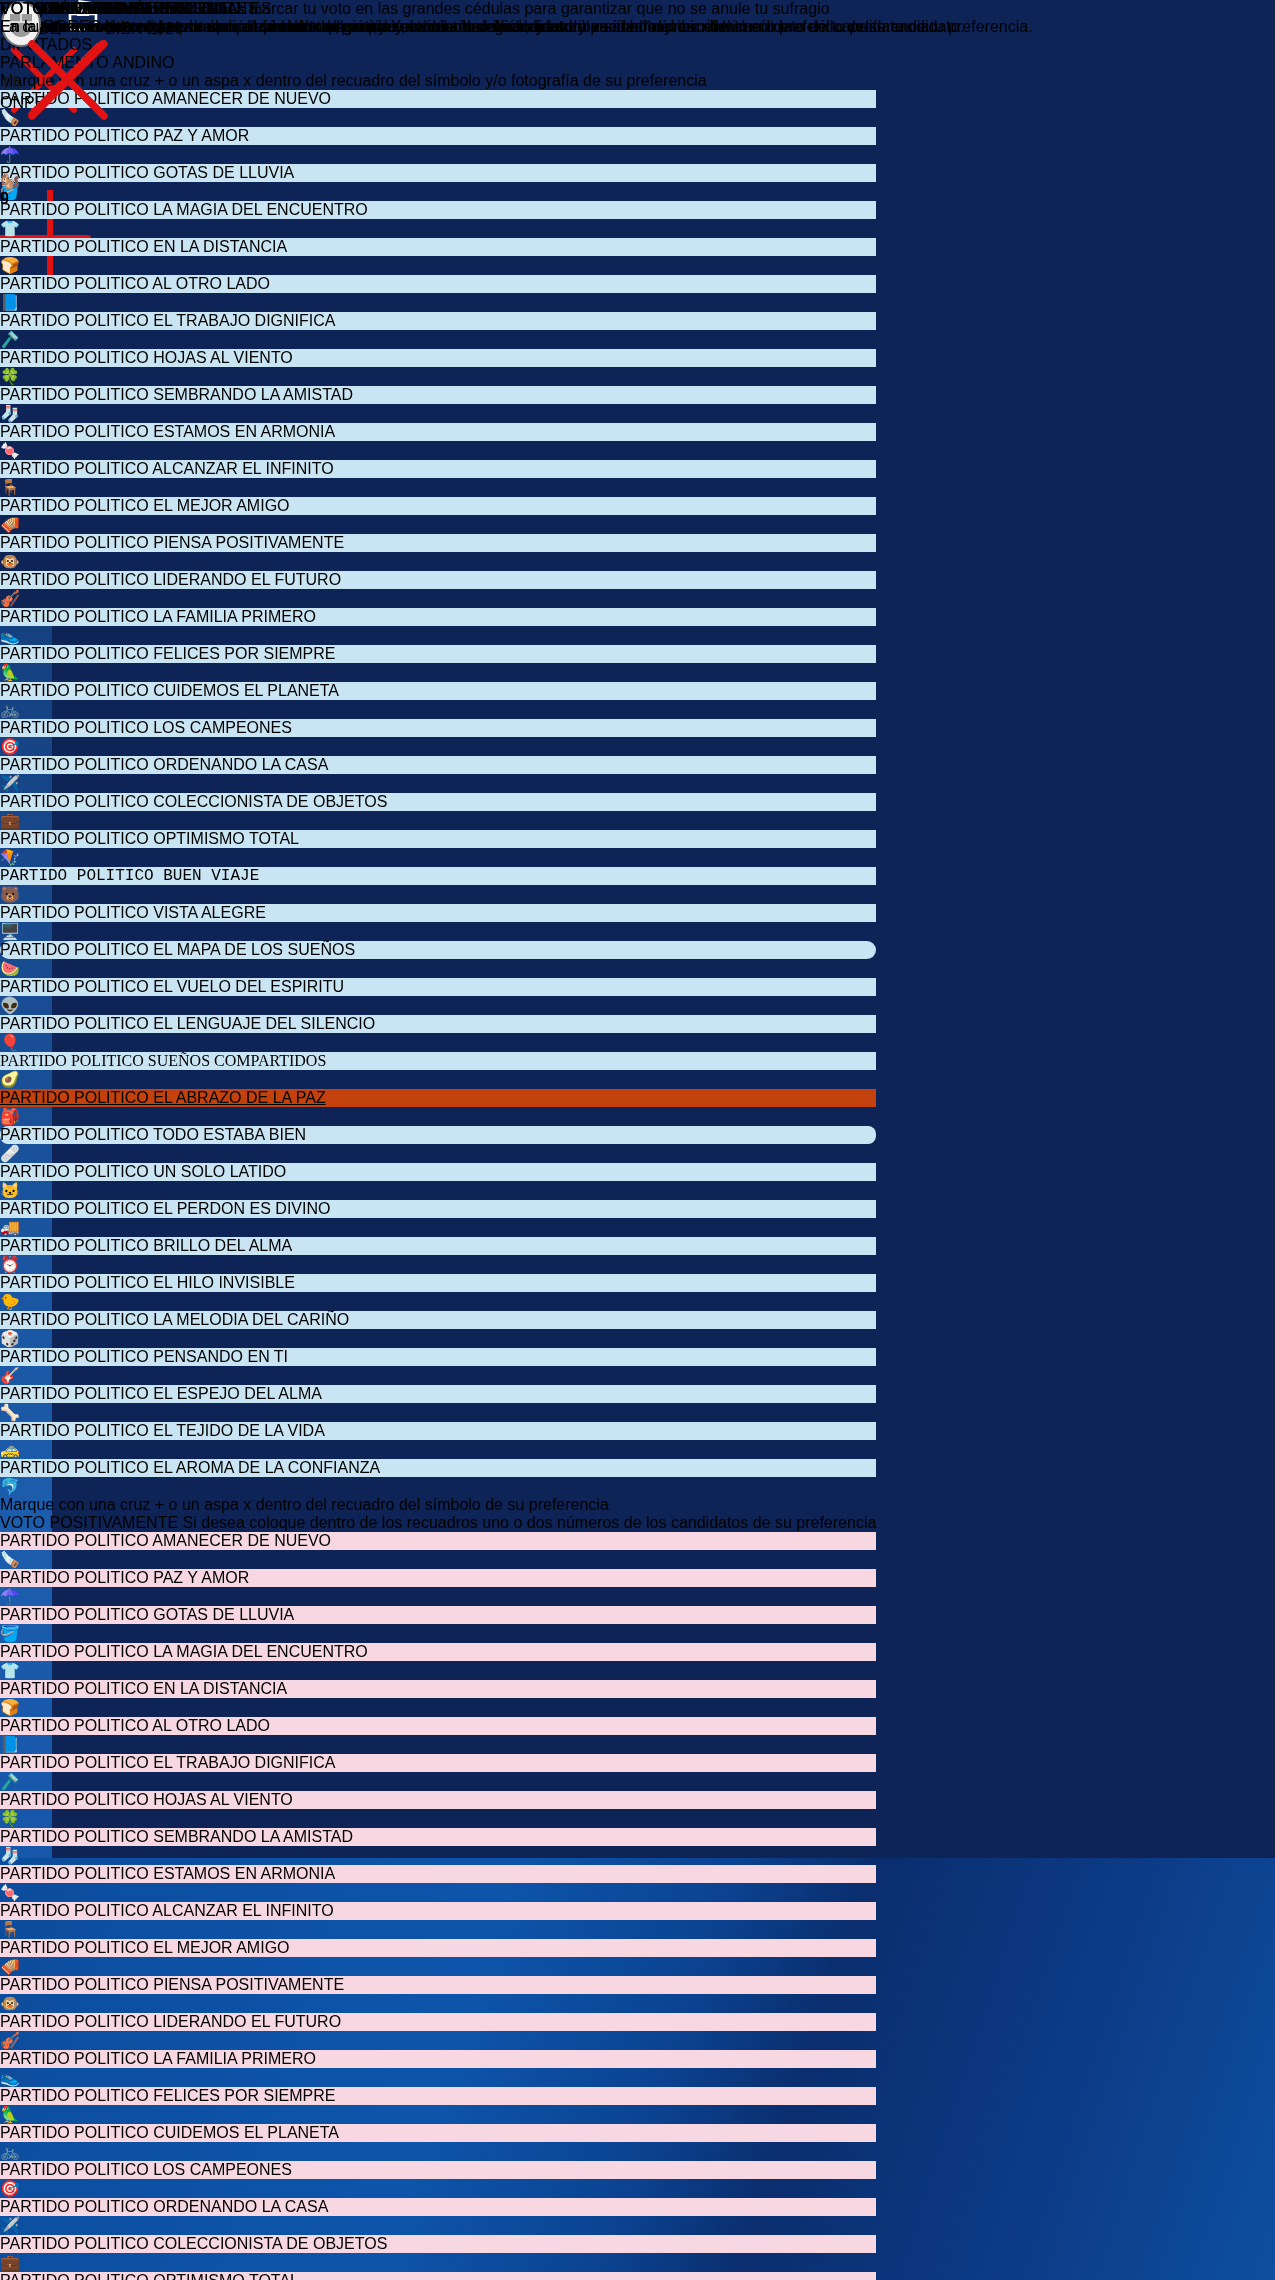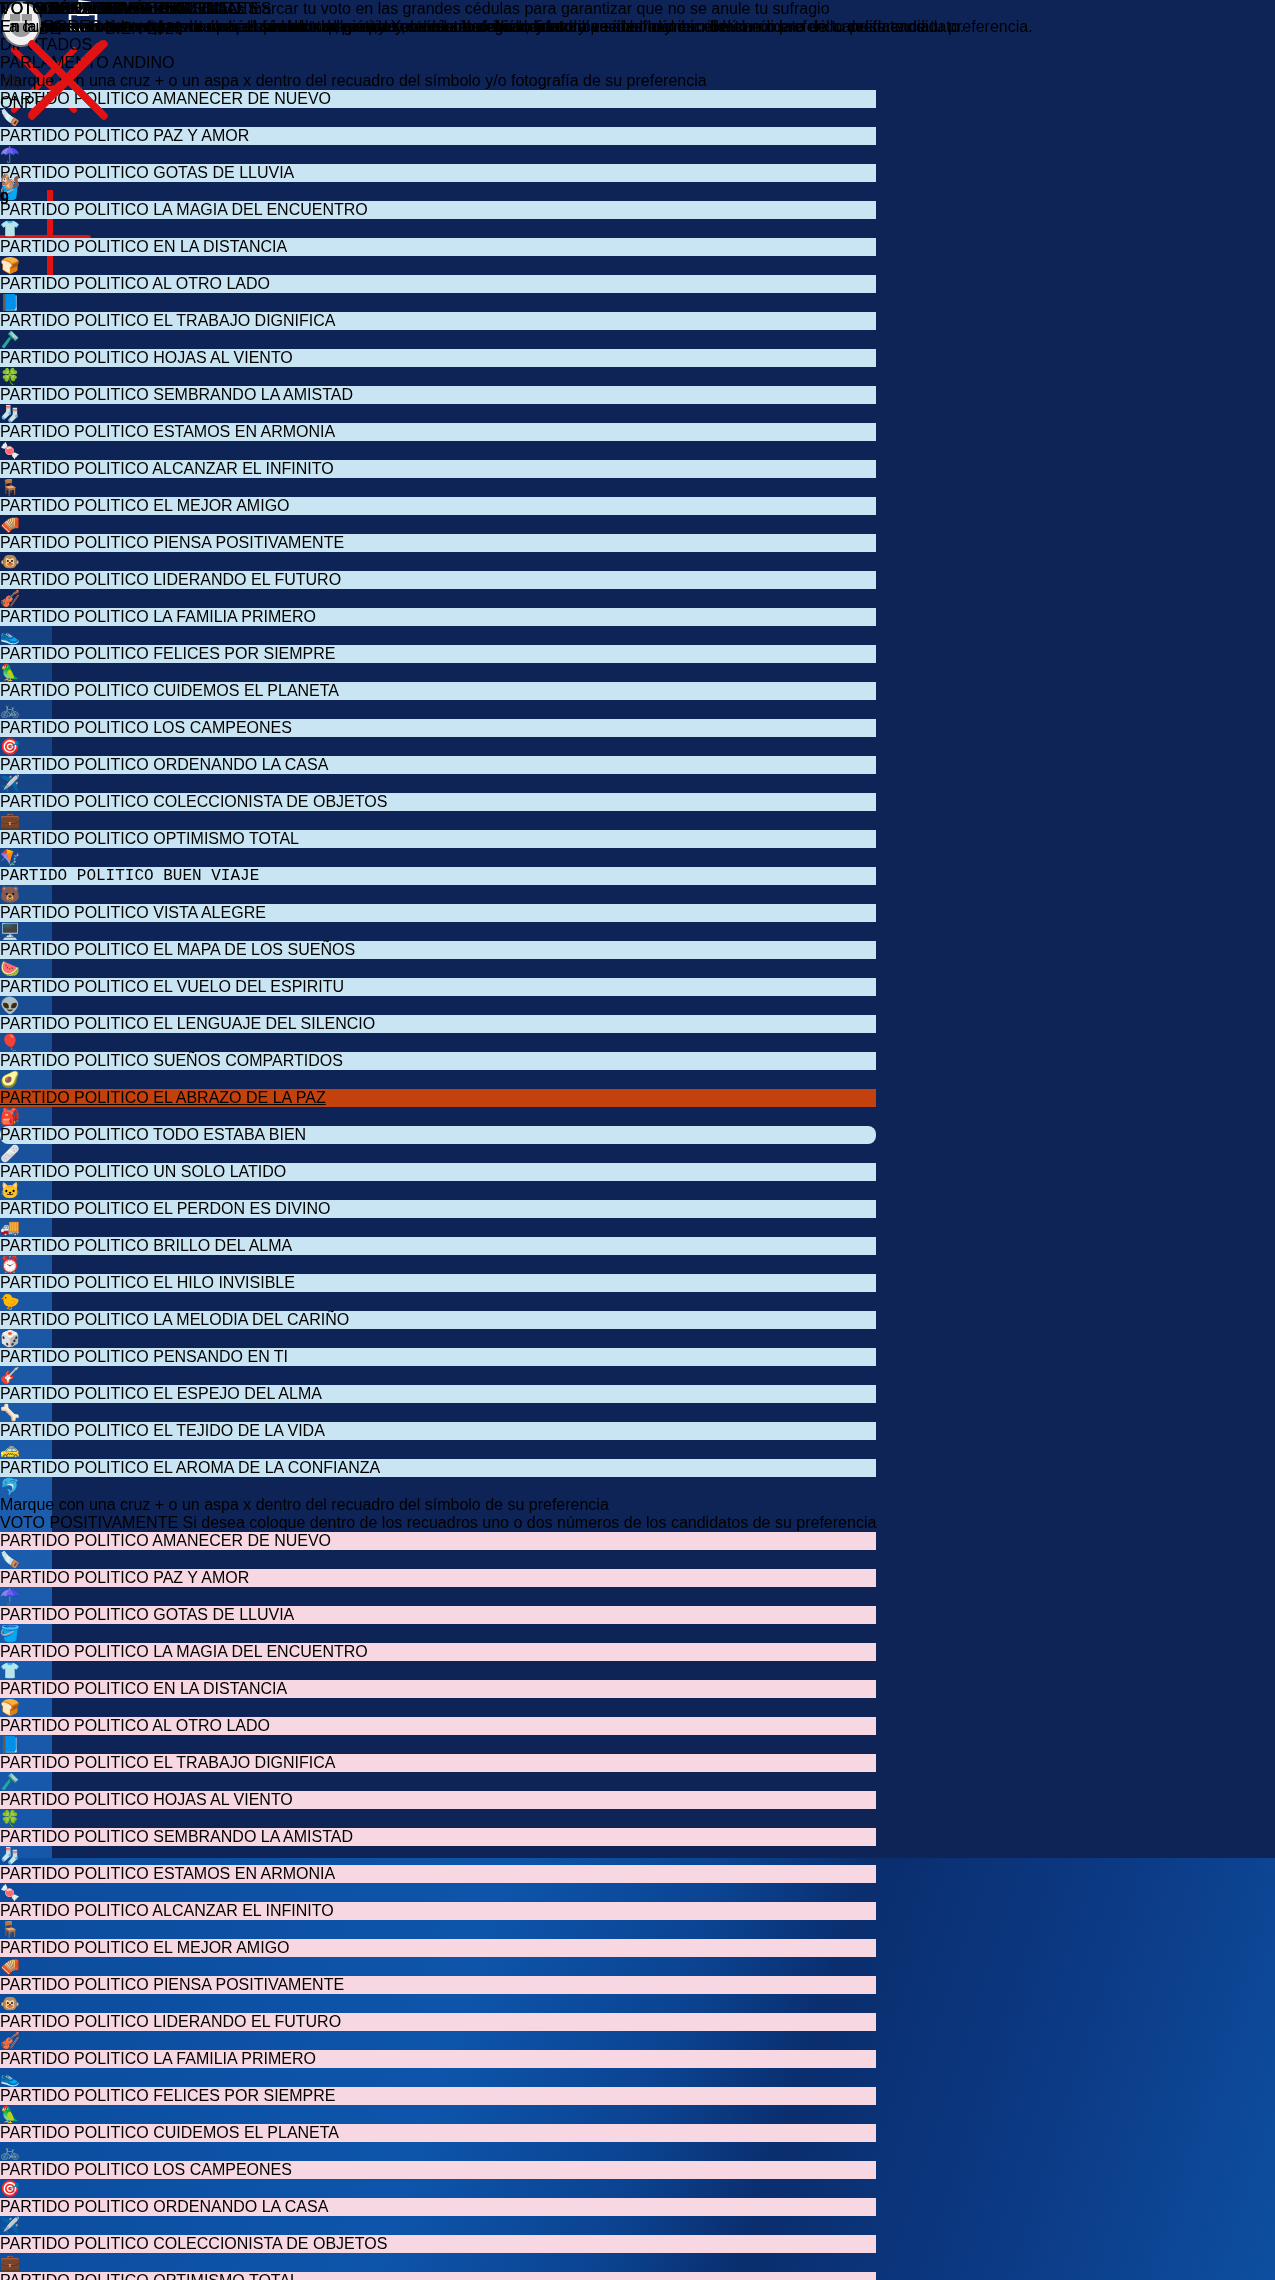--- a/index.html
+++ b/index.html
@@ -313,36 +313,36 @@
           <div class="lbl" style="background: rgb(201, 229, 244); font-family: Liberation Mono, monospace;"><span class="lbl-in">PARTIDO POLITICO BUEN VIAJE</span></div>
           <div class="box"><span class="emoji">🐻</span></div>
           <div class="box photo"><span class="face"></span></div>
         </div>
         <div class="row">
           <div class="lbl" style="background: rgb(201, 229, 244);"><span class="lbl-in">PARTIDO POLITICO VISTA ALEGRE</span></div>
           <div class="box"><span class="emoji">🖥️</span></div>
           <div class="box photo"><span class="face"></span></div>
         </div>
         <div class="row">
-          <div class="lbl" style="background: rgb(201, 229, 244);"><span class="lbl-in">PARTIDO POLITICO EL MAPA DE LOS SUEÑOS</span></div>
+          <div class="lbl" style="background: rgb(201, 229, 244); border-radius: 9px;"><span class="lbl-in">PARTIDO POLITICO EL MAPA DE LOS SUEÑOS</span></div>
           <div class="box"><span class="emoji">🍉</span></div>
           <div class="box photo"><span class="face"></span></div>
         </div>
         <div class="row">
           <div class="lbl" style="background: rgb(201, 229, 244);"><span class="lbl-in">PARTIDO POLITICO EL VUELO DEL ESPIRITU</span></div>
           <div class="box"><span class="emoji">👽</span></div>
           <div class="box photo"><span class="face"></span></div>
         </div>
         <div class="row">
           <div class="lbl" style="background: rgb(201, 229, 244);"><span class="lbl-in">PARTIDO POLITICO EL LENGUAJE DEL SILENCIO</span></div>
           <div class="box"><span class="emoji">🎈</span></div>
           <div class="box photo"><span class="face"></span></div>
         </div>
         <div class="row">
-          <div class="lbl" style="background: rgb(201, 229, 244);"><span class="lbl-in">PARTIDO POLITICO SUEÑOS COMPARTIDOS</span></div>
+          <div class="lbl" style="background: rgb(201, 229, 244); font-family: Liberation Serif, serif;"><span class="lbl-in">PARTIDO POLITICO SUEÑOS COMPARTIDOS</span></div>
           <div class="box"><span class="emoji">🥑</span></div>
           <div class="box photo"><span class="face"></span></div>
         </div>
         <div class="row">
           <div class="lbl" style="background: #c2410c; text-decoration: underline;"><span class="lbl-in">PARTIDO POLITICO EL ABRAZO DE LA PAZ</span></div>
           <div class="box"><span class="emoji">🎒</span></div>
           <div class="box photo"><span class="face"></span></div>
         </div>
         <div class="row">
           <div class="lbl" style="background: rgb(201, 229, 244); border-radius: 8px;"><span class="lbl-in">PARTIDO POLITICO TODO ESTABA BIEN</span></div>

